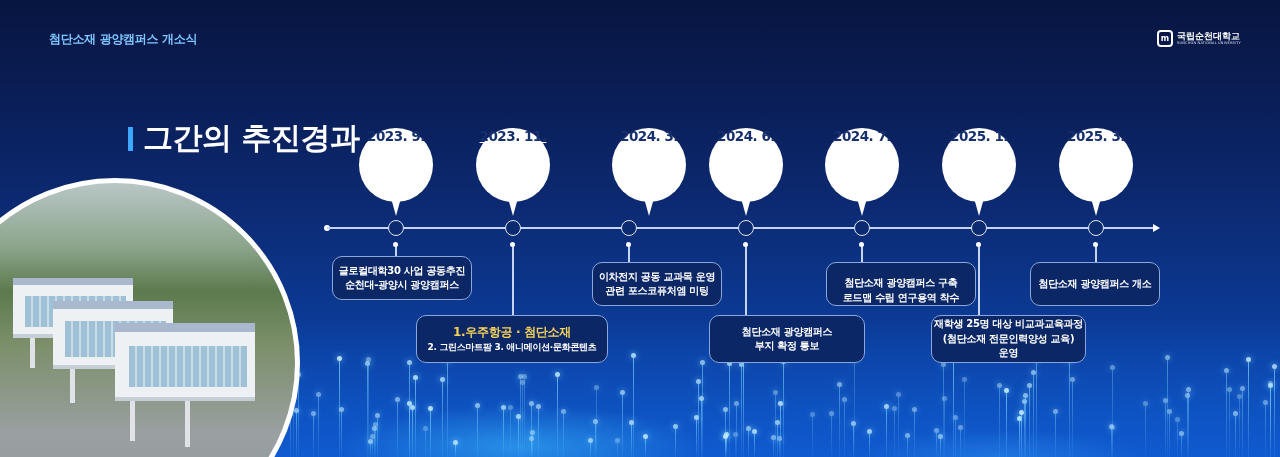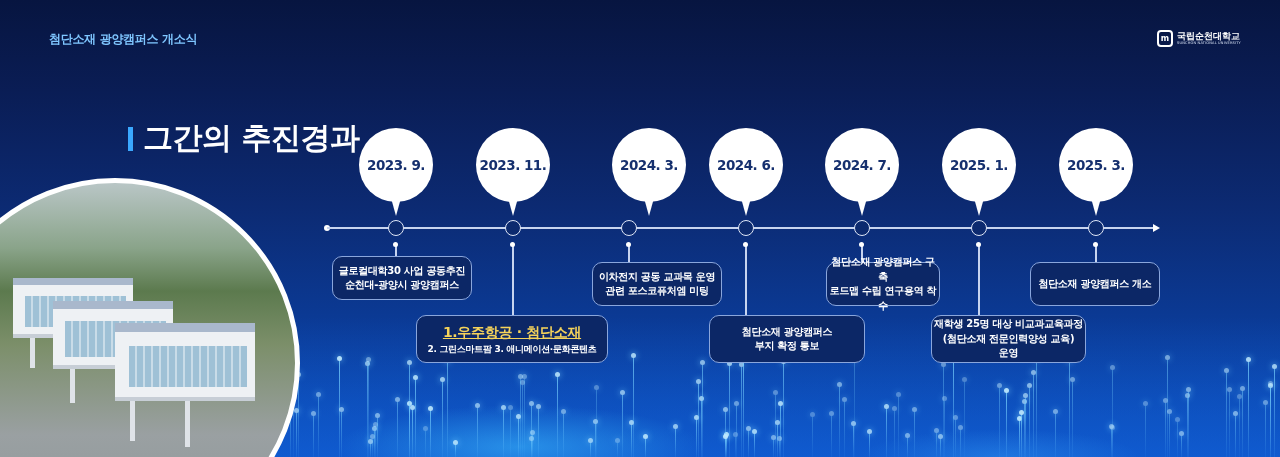--- a/index.html
+++ b/index.html
@@ -59,37 +59,37 @@
   .timeline-arrow {
     position: absolute; left: 1153px; top: 224px; width: 0; height: 0;
     border-top: 4px solid transparent; border-bottom: 4px solid transparent; border-left: 7px solid #fff;
   }
   .node {
     position: absolute; top: 220px; width: 16px; height: 16px; margin-left: -8px; border-radius: 50%;
     border: 1.5px solid #dfe7f7; background: #0c2a6f;
   }
   .bubble {
     position: absolute; top: 128px; width: 74px; height: 74px; margin-left: -37px; border-radius: 50%; background: #fff;
-    display: flex; align-items: center; justify-content: center; text-decoration: underline;
+    display: flex; justify-content: center; text-decoration: underline;
   }
   .bubble::after {
     content: ""; position: absolute; left: 50%; bottom: -14px; margin-left: -5px;
     border-left: 5px solid transparent; border-right: 5px solid transparent; border-top: 18px solid #fff;
   }
   .bubble-label { font-size: 13.5px; font-weight: bold; color: #16306e; letter-spacing: -0.5px; }
   .stem { position: absolute; width: 1.5px; background: #c7d4ef; }
   .stem::before {
     content: ""; position: absolute; top: -2px; left: -2px; width: 5px; height: 5px; border-radius: 50%; background: #fff;
   }
   .card {
     position: absolute; border: 1px solid #8aa6dc; border-radius: 10px; background: #0c2766;
     display: flex; flex-direction: column; align-items: center; justify-content: center;
     text-align: center; font-size: 10px; font-weight: bold; line-height: 1.45; color: #fff; letter-spacing: -0.3px;
   }
-  .card .hl { color: #f5d35a; font-size: 14px; text-decoration: underline; }
+  .card .hl { color: #f5d35a; font-size: 12px; }
   .card .sub { font-size: 9px; }
 </style>
 </head>
 <body>
 
 <div class="glow"></div>
 <div class="rays" id="rays">
     <span style="left: 485px; height: 65px; opacity: 0.42;"></span>
     <span style="left: 241px; height: 54px; opacity: 0.65;"></span>
     <span style="left: 77px; height: 94px; opacity: 0.7;"></span>
@@ -288,21 +288,21 @@
 <div class="card" style="left:697px;top:315px;width:156px;height:48px;margin-left:12px;">
   <span>첨단소재 광양캠퍼스</span>
   <span>부지 확정 통보</span>
 </div>
 
 <div class="bubble" style="left:862px;">
   <span class="bubble-label">2024. 7.</span>
 </div>
 <div class="node" style="left:862px;"></div>
 <div class="stem" style="left:861px;top:244px;height:18px;"></div>
-<div class="card" style="left:826px;top:262px;width:114px;height:44px;">
+<div class="card" style="left:826px;top:262px;width:150px;height:44px;justify-content:flex-end;">
   <span>첨단소재 광양캠퍼스 구축</span>
   <span>로드맵 수립 연구용역 착수</span>
 </div>
 
 <div class="bubble" style="left:979px;">
   <span class="bubble-label">2025. 1.</span>
 </div>
 <div class="node" style="left:979px;"></div>
 <div class="stem" style="left:978px;top:244px;height:71px;"></div>
 <div class="card" style="left:931px;top:315px;width:155px;height:48px;">

